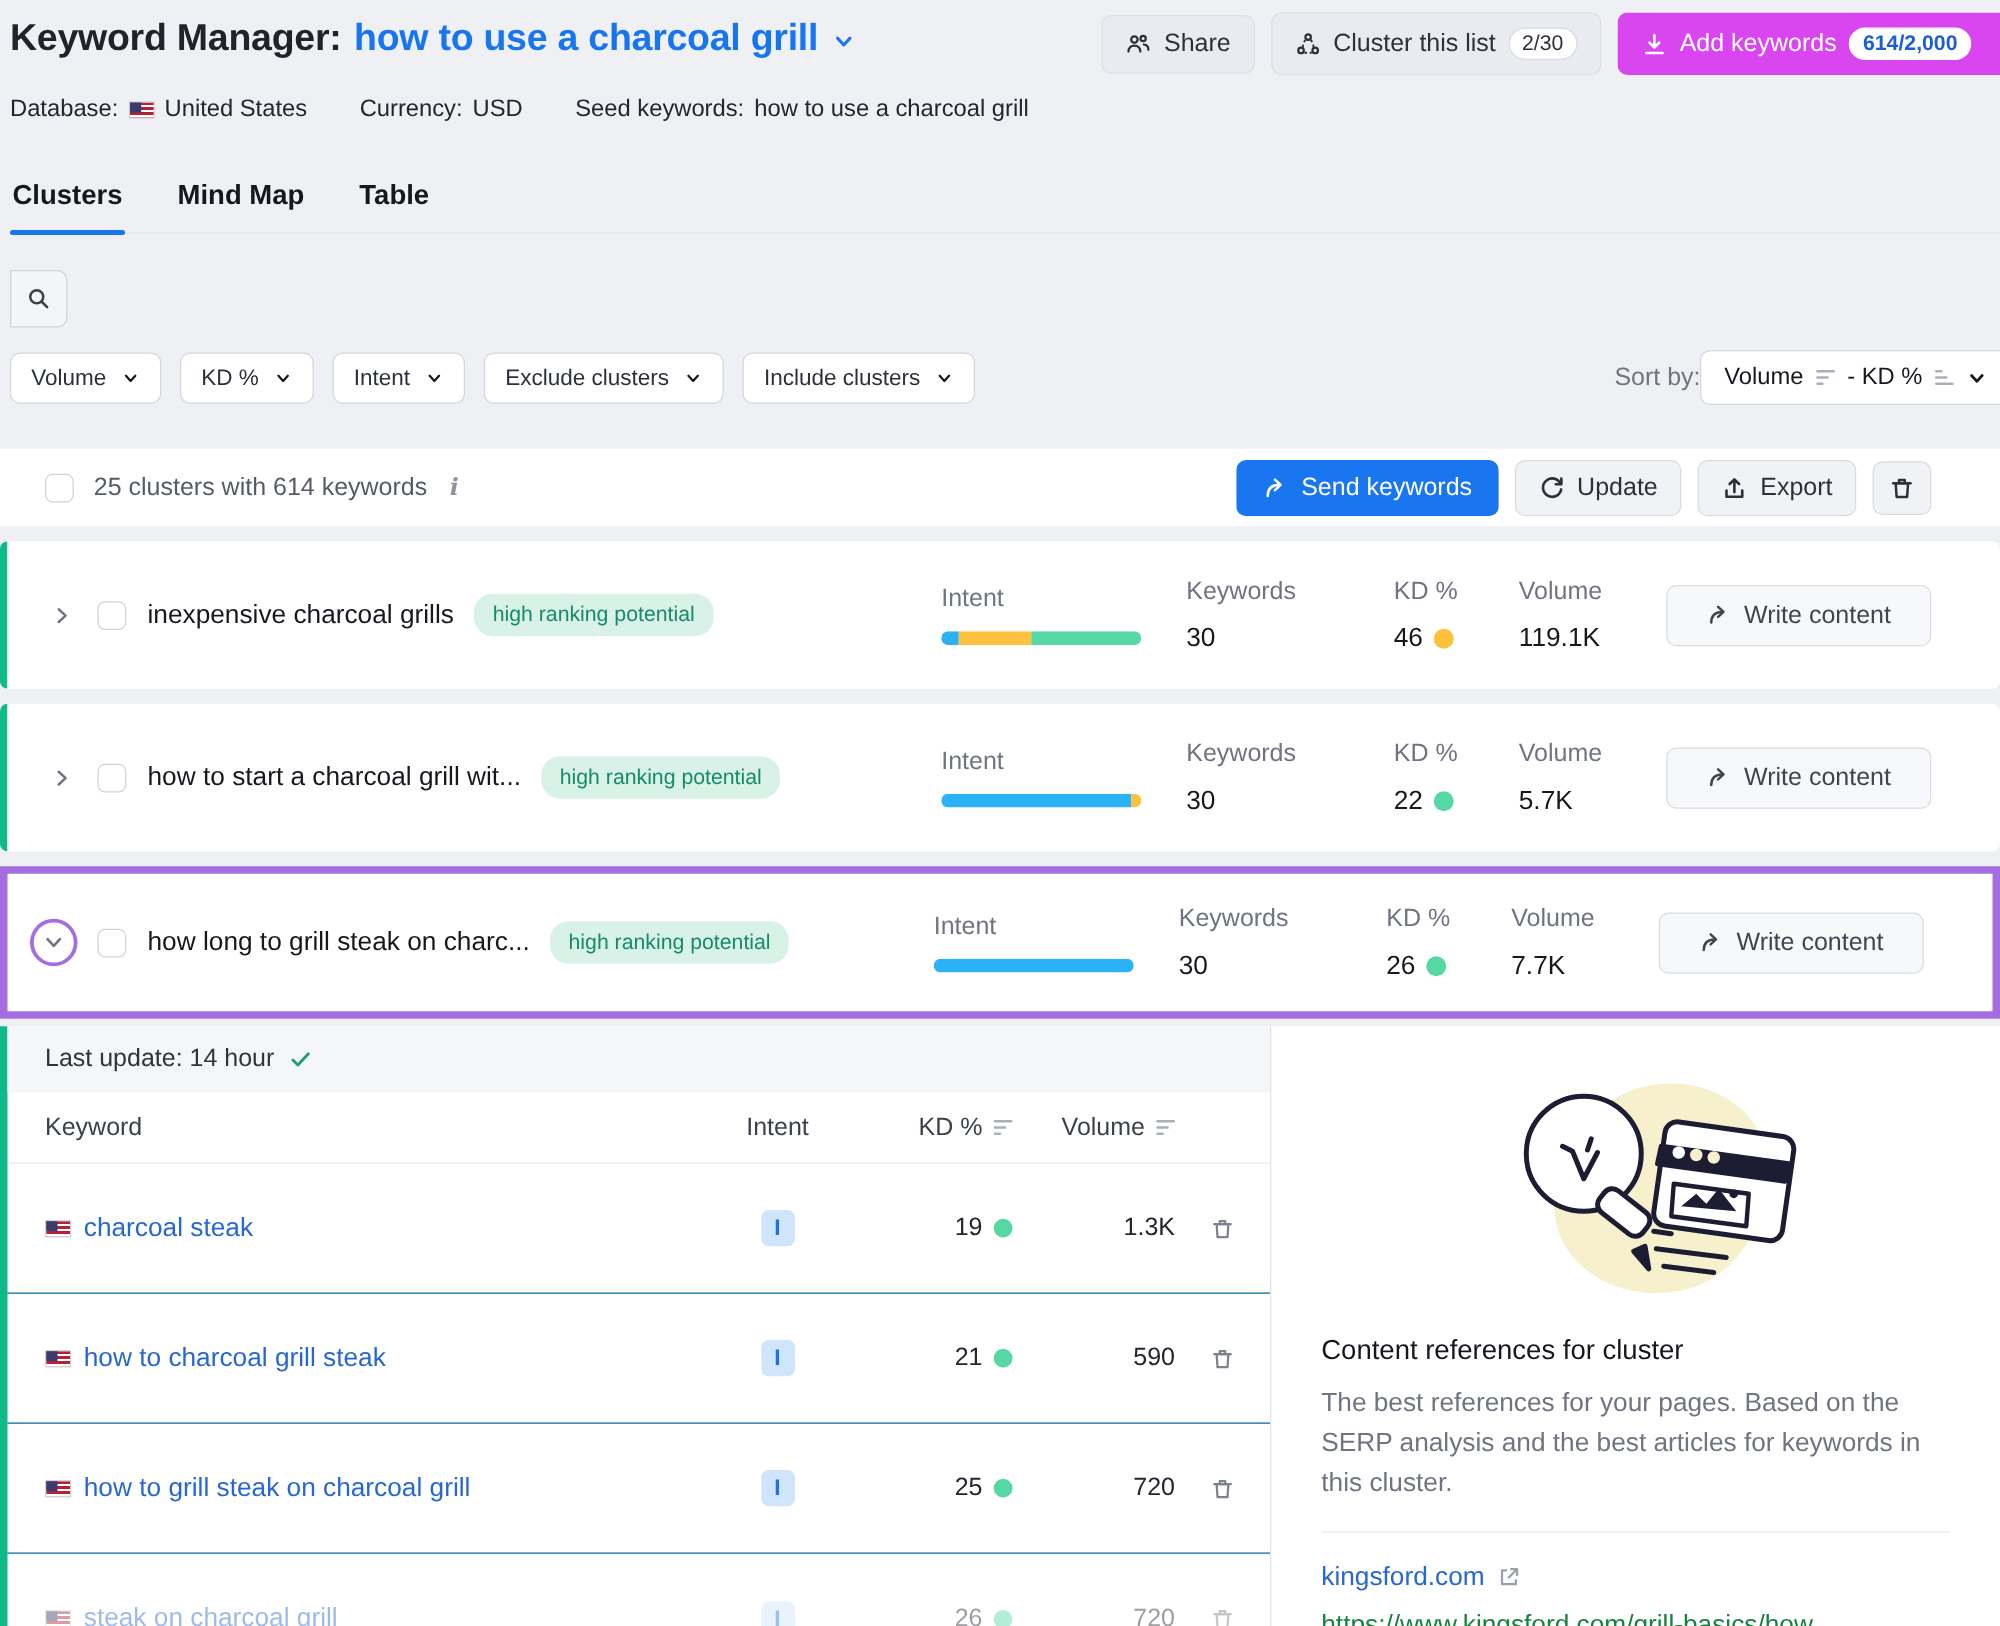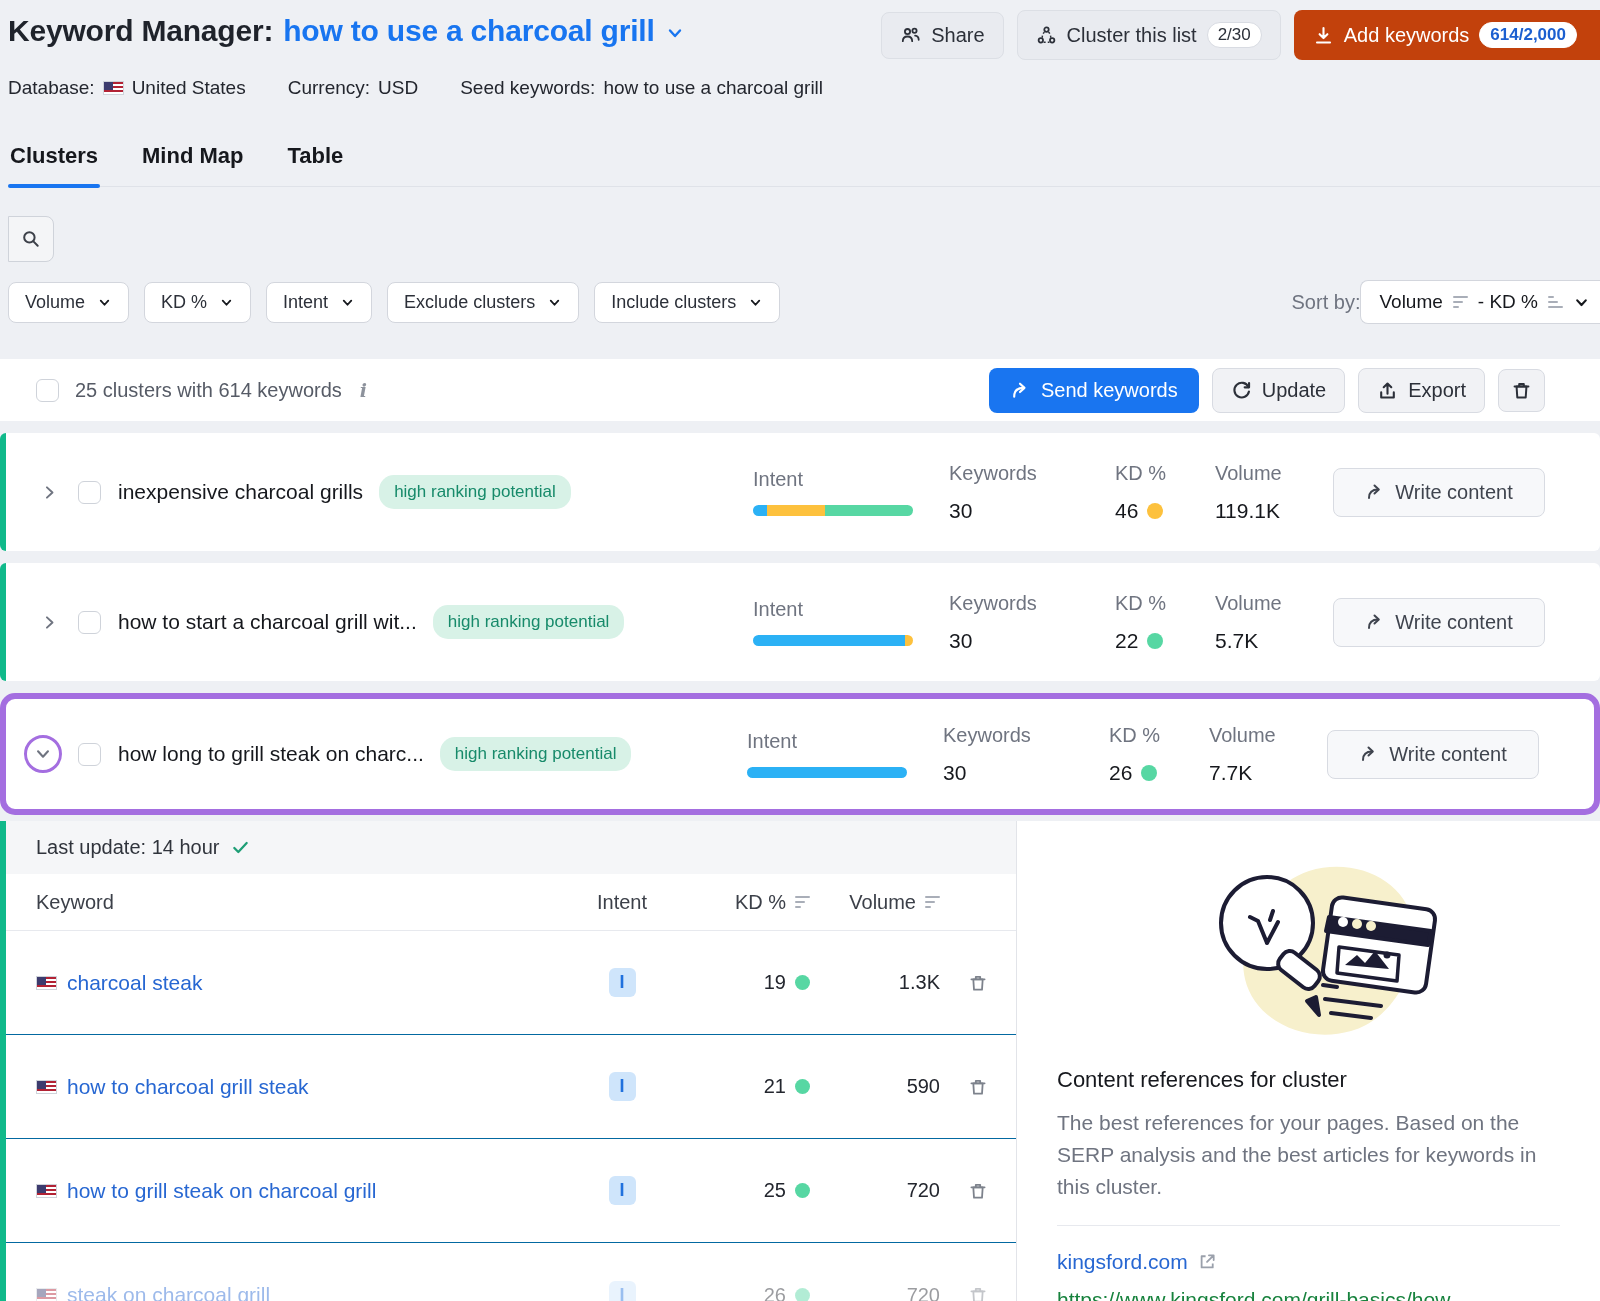--- a/index.html
+++ b/index.html
@@ -9,21 +9,21 @@
 
   
   .hdr { padding:10px 0 0 8px; }
   .title-row { display:flex; align-items:flex-start; justify-content:space-between; }
   .title { font-size:30px; font-weight:700; letter-spacing:-.2px; display:flex; align-items:center; gap:10px; padding-top:4px; white-space:nowrap; }
   .title .list-name { color:#1875f0; }
   .title .chev-dn { color:#1875f0; margin-top:4px; }
   .hdr-actions { display:flex; gap:13px; align-items:center; }
   .btn { display:inline-flex; align-items:center; gap:10px; border-radius:8px; font-size:20px; cursor:pointer; border:1px solid transparent; white-space:nowrap; }
   .btn.gray { background:#e9ebf0; border-color:#dcdfe5; color:#2c3039; padding:11px 18px; }
-  .btn.blue { background:#c2410c; color:#fff; padding:11px 18px; font-weight:500; }
+  .btn.blue { background:#d946ef; color:#fff; padding:11px 18px; font-weight:500; }
   .pill-badge { background:#fff; border:1px solid #d8dbe2; border-radius:14px; padding:2px 10px; font-size:17px; color:#2c3039; }
   .btn.blue .pill-badge { color:#1b5fd0; border-color:#fff; font-weight:600; }
   .btn.add-kw { border-top-right-radius:0; border-bottom-right-radius:0; padding-right:22px; }
   .meta-row { display:flex; gap:42px; font-size:19px; color:#23262e; margin-top:17px; align-items:center; }
   .meta-item { display:flex; gap:8px; align-items:center; }
   .meta-label { color:#23262e; }
 
   .flag { width:21px; height:14px; display:inline-block; position:relative; background:repeating-linear-gradient(#b22234 0 2px, #fff 2px 4px); border:0.5px solid #cfd3da; flex:none; }
   .flag i { position:absolute; left:0; top:0; width:9px; height:8px; background:#3c3b6e; display:block; }
 
@@ -57,21 +57,21 @@
   .sel-text { font-size:20px; color:#565b66; }
   .info-i { font-family:"DejaVu Serif", serif; font-style:italic; font-weight:700; color:#8d929c; font-size:19px; padding-left:2px; cursor:pointer; }
   .toolbar-actions { margin-left:auto; display:flex; gap:13px; align-items:center; }
   .btn.solid-blue { background:#1975f0; color:#fff; padding:10px 20px; font-weight:500; }
   .btn.lite { background:#f1f2f5; border:1px solid #d8dbe2; color:#2c3039; padding:10px 18px; }
   .btn.icon-only { padding:10px 12px; }
 
   
   .cards { margin-top:12px; display:flex; flex-direction:column; gap:12px; }
   .cluster-card { background:#fff; border-left:6px solid #10b98a; border-radius:6px; height:118px; display:flex; align-items:center; padding:0 0 0 30px; }
-  .cluster-card.highlighted { border:6px solid #a46ee0; border-radius:15px; padding-left:24px; height:122px; }
+  .cluster-card.highlighted { border:6px solid #a46ee0; border-radius:0; padding-left:24px; height:122px; }
   .chev-btn { width:26px; height:26px; display:flex; align-items:center; justify-content:center; color:#6f7480; cursor:pointer; flex:none; }
   .chev-circle { width:38px; height:38px; border:3px solid #a46ee0; border-radius:50%; display:flex; align-items:center; justify-content:center; color:#6f7480; cursor:pointer; flex:none; margin-left:-6px; }
   .cluster-card .checkbox { margin-left:16px; }
   .cluster-name { font-size:21px; color:#16181d; margin-left:17px; white-space:nowrap; cursor:pointer; }
   .hr-badge { background:#d8f2e7; color:#178a6a; font-size:17px; border-radius:15px; padding:7px 15px; margin-left:16px; white-space:nowrap; }
   .metrics { margin-left:auto; display:flex; align-items:center; padding-right:55px; }
   .metric { display:flex; flex-direction:column; gap:14px; }
   .metric-label { font-size:20px; color:#6f7480; }
   .metric-value { font-size:21px; color:#16181d; display:flex; align-items:center; }
   .m-intent { width:196px; }

